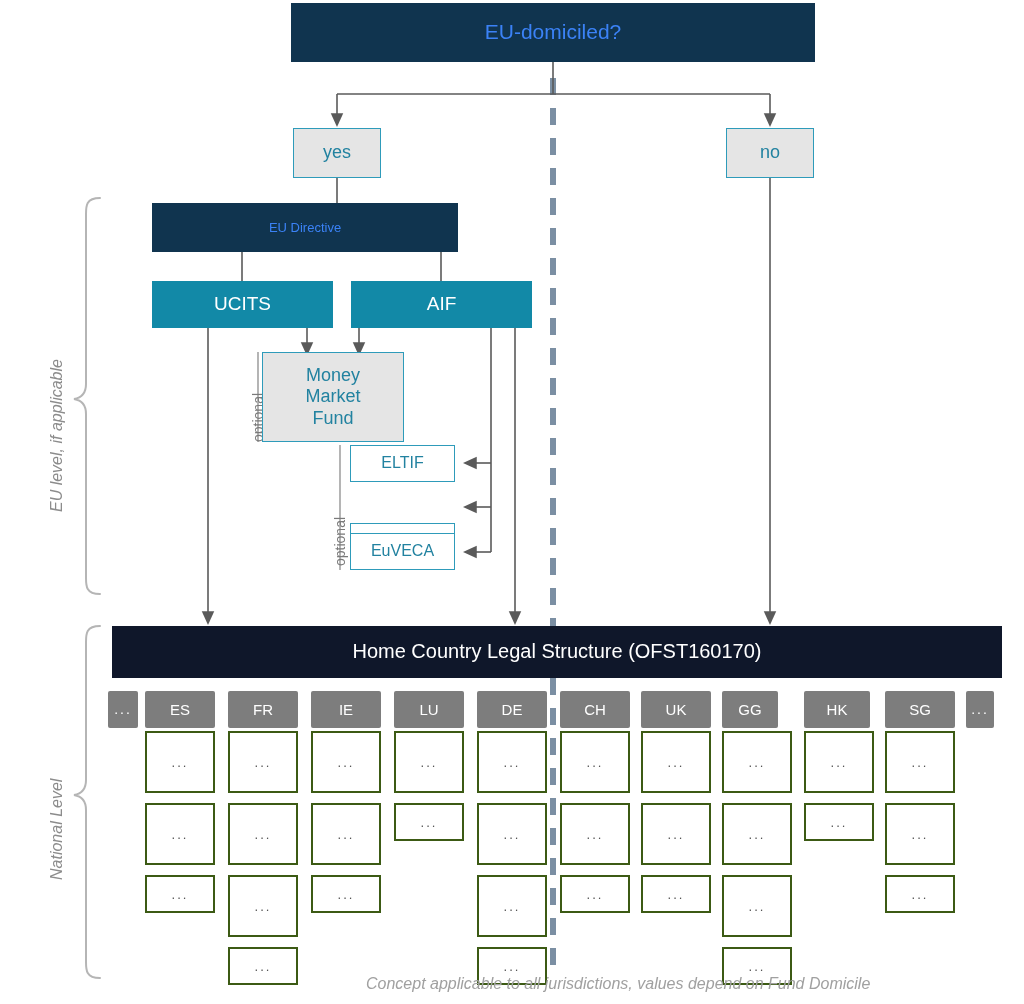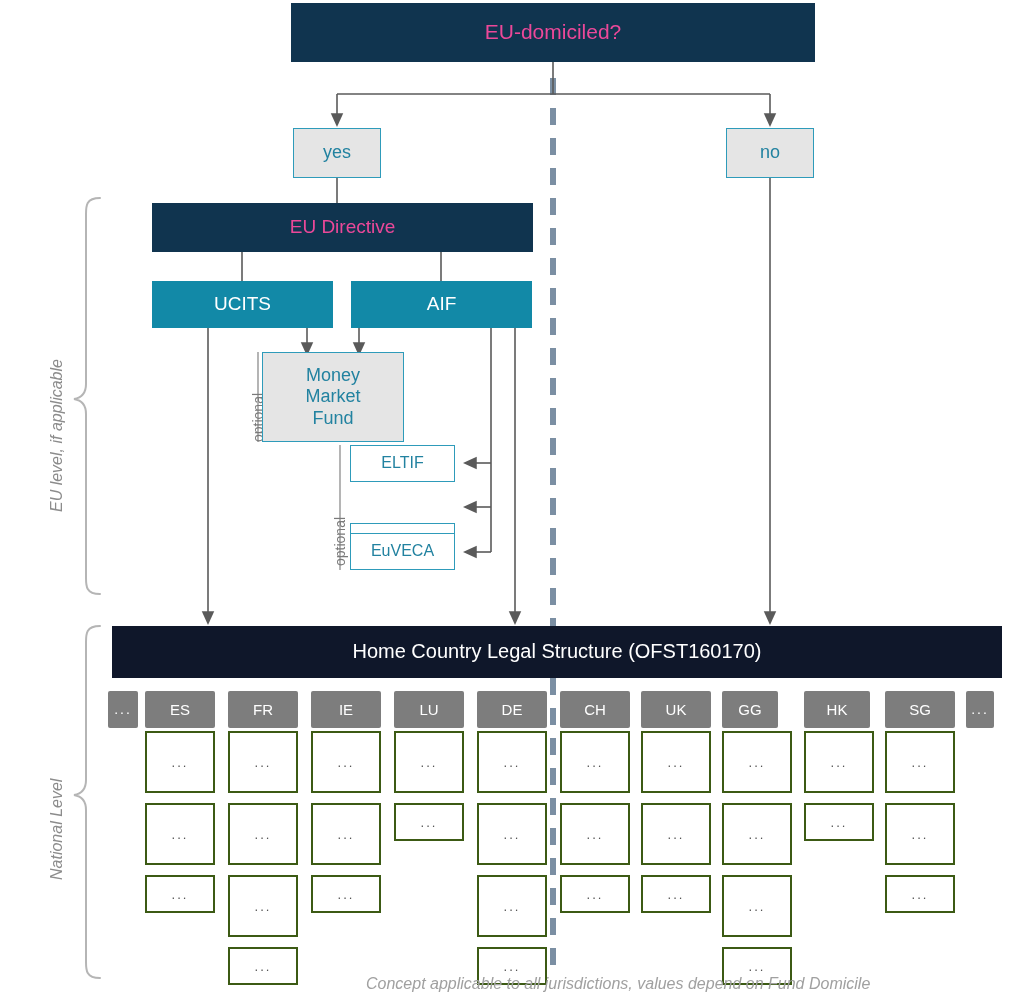--- a/index.html
+++ b/index.html
@@ -3,21 +3,21 @@
 <meta charset="utf-8">
 <style>
   html,body{margin:0;padding:0;background:#ffffff;}
   body{width:1024px;height:1004px;position:relative;overflow:hidden;
        font-family:"Liberation Sans", sans-serif;}
   #stage{position:absolute;left:0;top:0;width:1024px;height:1004px;}
 
   .box{position:absolute;box-sizing:border-box;display:flex;align-items:center;
        justify-content:center;text-align:center;line-height:1.18;}
 
-  .navy{background:#10344f;color:#ec4899;font-size:21px;}
+  .navy{background:#10344f;color:#3b82f6;font-size:21px;}
   .teal{background:#1289a7;color:#ffffff;font-size:19px;}
   .outline{background:#e5e5e5;border:1.5px solid #2e9bba;color:#2282a0;font-size:18px;}
   .outline-sm{background:#ffffff;border:1.5px solid #2e9bba;color:#2282a0;font-size:16px;}
   .green-bar{background:#0f172a;color:#ffffff;font-size:20px;}
   .cc{background:#7d7d7d;color:#ffffff;font-size:15px;border-radius:2px;}
   .cell{background:#ffffff;border:2.5px solid #3c5a14;color:#555;font-size:13px;
         letter-spacing:2px;align-items:center;}
   .cell span{position:relative;top:1px;}
 
   .vlabel{position:absolute;color:#8c8c8c;font-style:italic;white-space:nowrap;
@@ -110,21 +110,21 @@
     <span>EU-domiciled?</span>
   </div>
 
   <div class="box outline" style="left:293px;top:128px;width:88px;height:50px;">
     <span>yes</span>
   </div>
   <div class="box outline" style="left:726px;top:128px;width:88px;height:50px;">
     <span>no</span>
   </div>
 
-  <div class="box navy" style="left:152px;top:203px;width:381px;height:49px;font-size:19px;">
+  <div class="box navy" style="left:152px;top:203px;width:306px;height:49px;font-size:13px;">
     <span>EU Directive</span>
   </div>
 
   <div class="box teal" style="left:152px;top:281px;width:181px;height:47px;">
     <span>UCITS</span>
   </div>
   <div class="box teal" style="left:351px;top:281px;width:181px;height:47px;">
     <span>AIF</span>
   </div>
 

